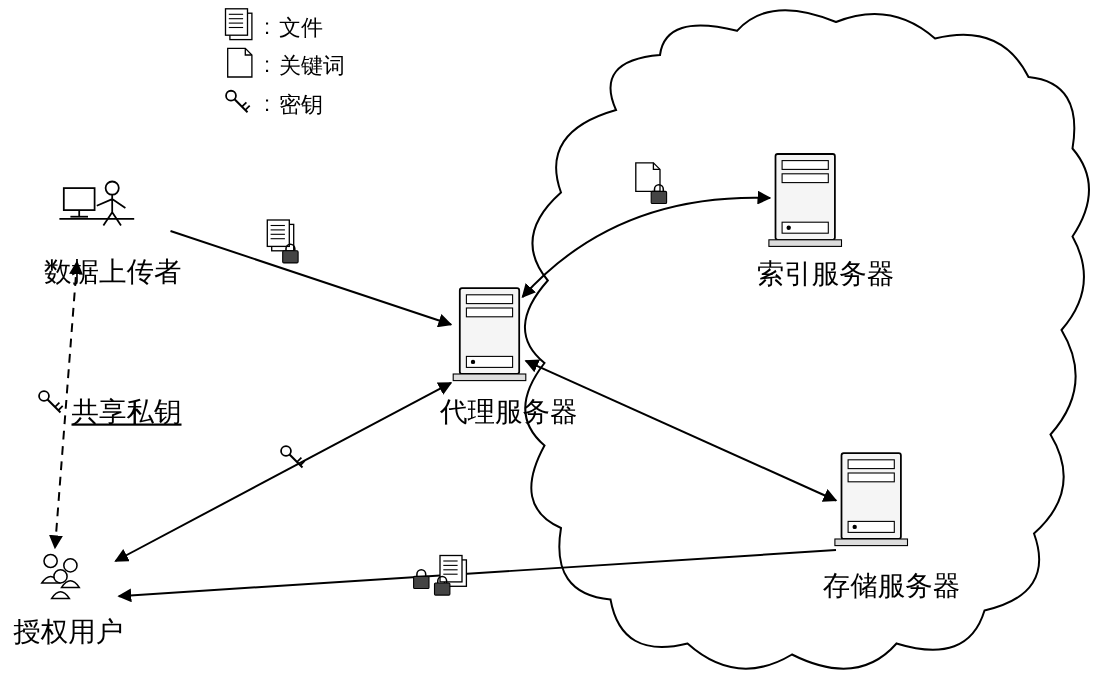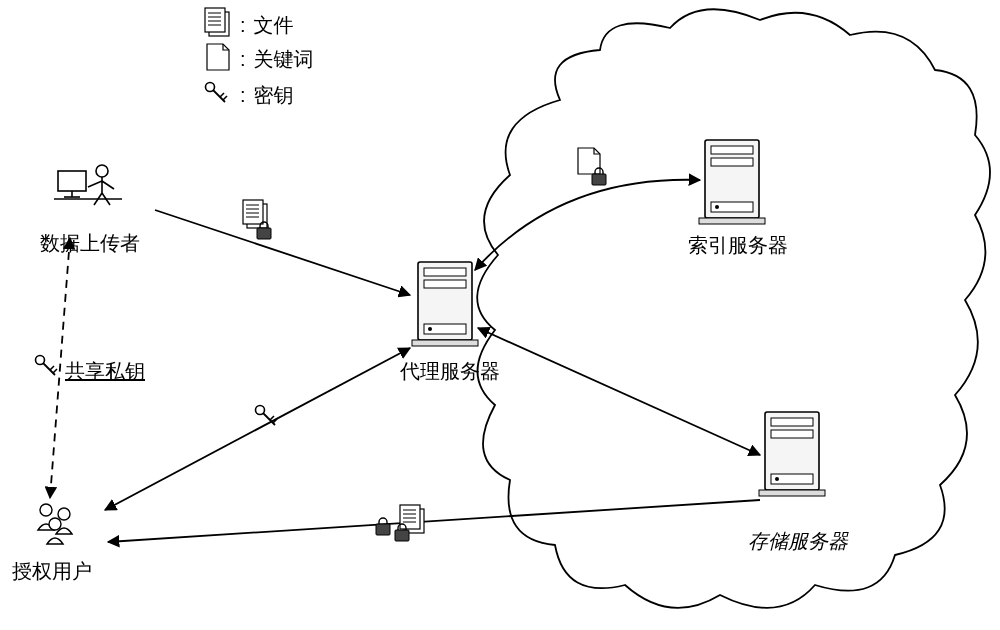--- a/index.html
+++ b/index.html
@@ -13,21 +13,21 @@
     background: #fff;
     position: relative;
   }
   #canvas {
     position: relative;
     width: 1000px;
     height: 630px;
   }
   .label {
     position: absolute;
-    font-size: 20px;
+    font-size: 25px;
     white-space: nowrap;
   }
   .legend-row {
     position: absolute;
     display: flex;
     align-items: center;
     gap: 8px;
     font-size: 20px;
   }
   svg.overlay {
@@ -170,18 +170,18 @@
   <span>关键词</span>
 </div>
 <div class="legend-row" style="left:240px; top:82px;">
   <span>:</span>
   <span>密钥</span>
 </div>
 
 <div class="label" style="left:40px;  top:230px;">数据上传者</div>
 <div class="label" style="left:688px; top:232px;">索引服务器</div>
 <div class="label" style="left:400px; top:358px;">代理服务器</div>
-<div class="label" style="left:748px; top:528px;font-style:italic;">存储服务器</div>
+<div class="label" style="left:748px; top:516px;">存储服务器</div>
 <div class="label" style="left:12px;  top:558px;">授权用户</div>
 
 <div class="label" style="left:65px; top:358px;text-decoration:underline;">共享私钥</div>
 
 </div>
 
 </body></html>

